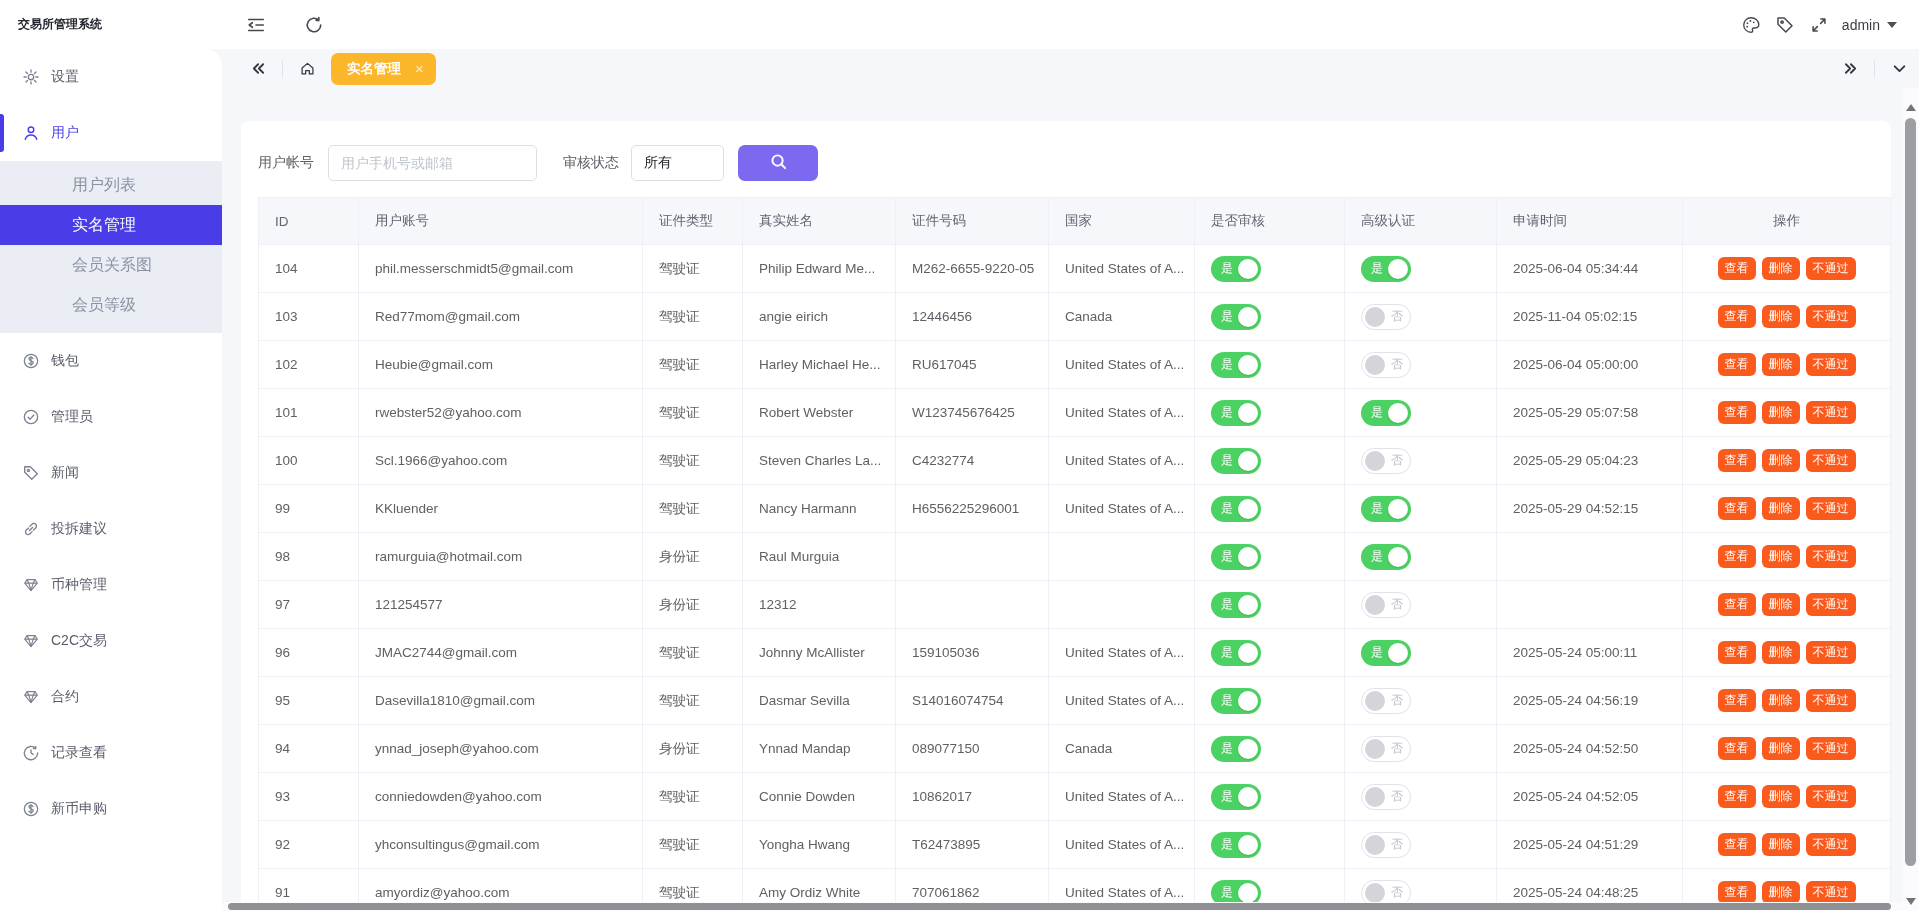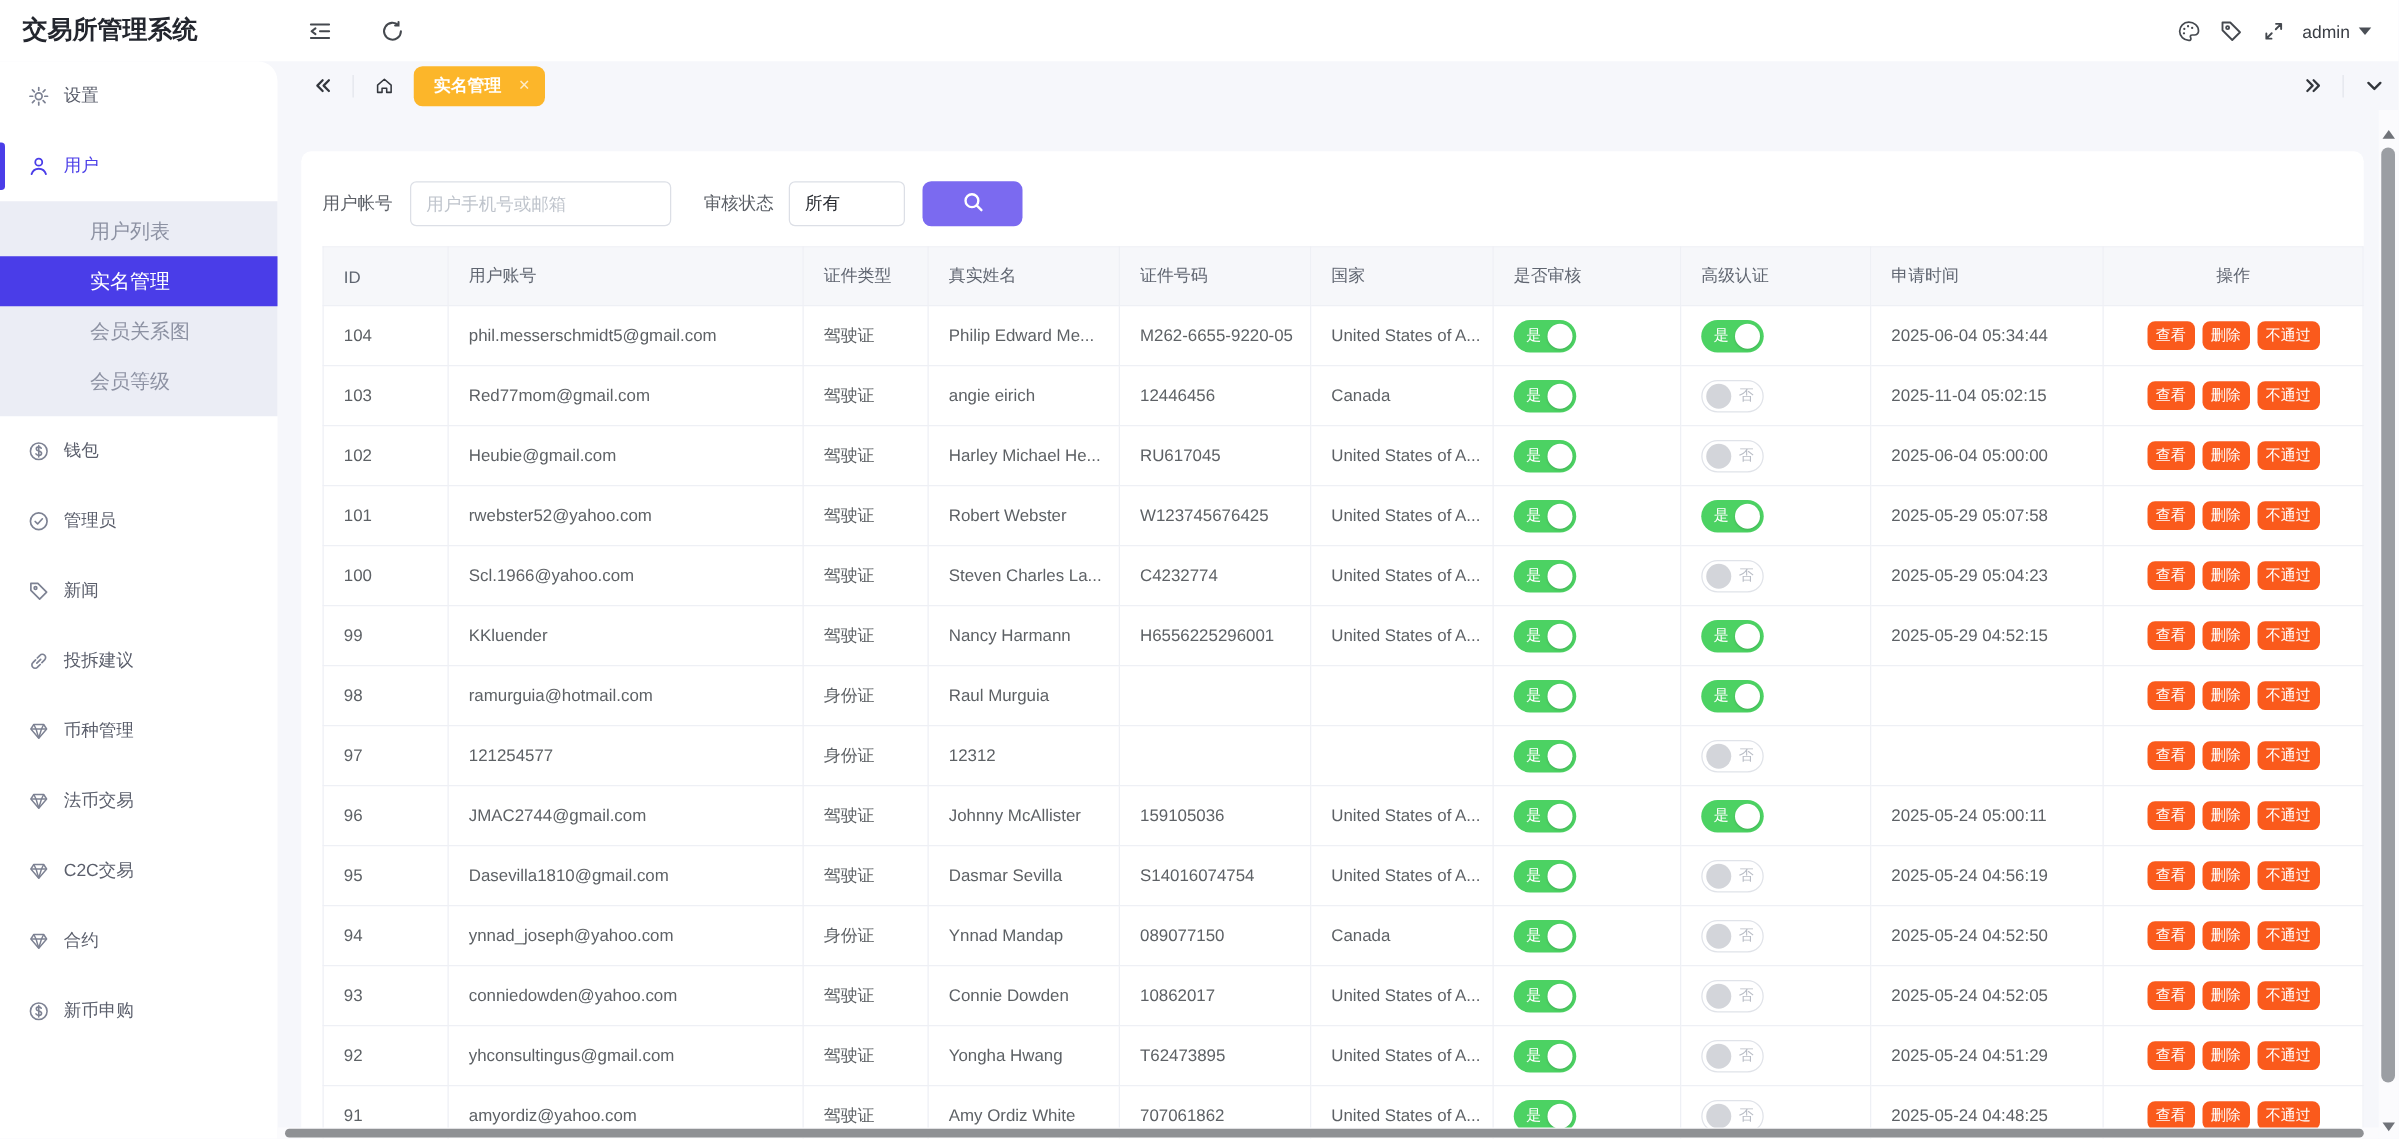--- a/index.html
+++ b/index.html
@@ -11,21 +11,21 @@
   }
   :root{
     --primary:#4a3de8;
     --searchbtn:#7b6af0;
     --tab:#fcb62a;
     --green:#4cd263;
     --action:#fa5a1c;
   }
   
   .topbar{position:absolute;left:0;top:0;width:1919px;height:49px;background:#fff;z-index:5;}
-  .logo{position:absolute;left:18px;top:0;line-height:49px;font-size:20px;font-weight:bold;color:#23262e;}
+  .logo{position:absolute;left:18px;top:0;line-height:49px;font-size:12px;font-weight:bold;color:#23262e;}
   .tb-icon{display:inline-flex;align-items:center;justify-content:center;width:22px;height:22px;color:#45494f;cursor:pointer;}
   .tb-icon svg{width:20px;height:20px;}
   #icon-fold{position:absolute;left:245px;top:14px;}
   #icon-refresh{position:absolute;left:303px;top:14px;}
   .tb-right{position:absolute;right:22px;top:0;height:49px;display:flex;align-items:center;gap:12px;}
   .admin{display:inline-flex;align-items:center;gap:7px;font-size:14px;color:#3a3e45;cursor:pointer;}
   .caret{width:0;height:0;border-left:5px solid transparent;border-right:5px solid transparent;border-top:6px solid #4b4f56;display:inline-block;}
   
   .sidebar{position:absolute;left:0;top:49px;width:222px;height:862px;background:#fff;border-radius:0 16px 0 0;z-index:4;}
   .side-item{position:relative;display:flex;align-items:center;height:56px;padding:0 12px 0 22px;color:#5a5e6b;font-size:14px;cursor:pointer;}
@@ -191,39 +191,39 @@
         </span>
         <span>币种管理</span>
       </div>
       <div class="side-item">
         <span class="s-icon">
           <svg viewBox="0 0 20 20" fill="none" stroke="currentColor" stroke-width="1.3" stroke-linejoin="round">
             <path d="M5.6 4h8.8L17 8l-7 8.2L3 8z"></path>
             <path d="M3 8h14M7.6 8L10 16.2M12.4 8L10 16.2M5.6 4l2 4M14.4 4l-2 4"></path>
           </svg>
         </span>
-        <span>法币交易</span>
+        <span>C2C交易</span>
       </div>
       <div class="side-item">
         <span class="s-icon">
           <svg viewBox="0 0 20 20" fill="none" stroke="currentColor" stroke-width="1.3" stroke-linejoin="round">
             <path d="M5.6 4h8.8L17 8l-7 8.2L3 8z"></path>
             <path d="M3 8h14M7.6 8L10 16.2M12.4 8L10 16.2M5.6 4l2 4M14.4 4l-2 4"></path>
           </svg>
         </span>
-        <span>C2C交易</span>
-      </div>
-      <div class="side-item">
-        <span class="s-icon">
-          <svg viewBox="0 0 20 20" fill="none" stroke="currentColor" stroke-width="1.3" stroke-linejoin="round">
-            <path d="M5.6 4h8.8L17 8l-7 8.2L3 8z"></path>
-            <path d="M3 8h14M7.6 8L10 16.2M12.4 8L10 16.2M5.6 4l2 4M14.4 4l-2 4"></path>
-          </svg>
-        </span>
         <span>合约</span>
+      </div>
+      <div class="side-item">
+        <span class="s-icon">
+          <svg viewBox="0 0 20 20" fill="none" stroke="currentColor" stroke-width="1.5" stroke-linecap="round">
+            <path d="M17.4 10a7.4 7.4 0 11-2.2-5.2M15.2 2.6v2.4h-2.4"></path>
+            <path d="M10 6.6V10l2.4 1.5"></path>
+          </svg>
+        </span>
+        <span>记录查看</span>
       </div>
       <div class="side-item">
         <span class="s-icon">
           <svg viewBox="0 0 20 20" fill="none" stroke="currentColor" stroke-width="1.4" stroke-linecap="round">
             <circle cx="10" cy="10" r="7.4"></circle>
             <path d="M12.2 7.3c-.5-.8-1.2-1.2-2.2-1.2-1.3 0-2.2.7-2.2 1.8 0 2.5 4.7 1.3 4.7 3.9 0 1.1-1 1.9-2.5 1.9-1.2 0-2-.5-2.5-1.3M10 5v10"></path>
           </svg>
         </span>
         <span>新币申购</span>
       </div>

